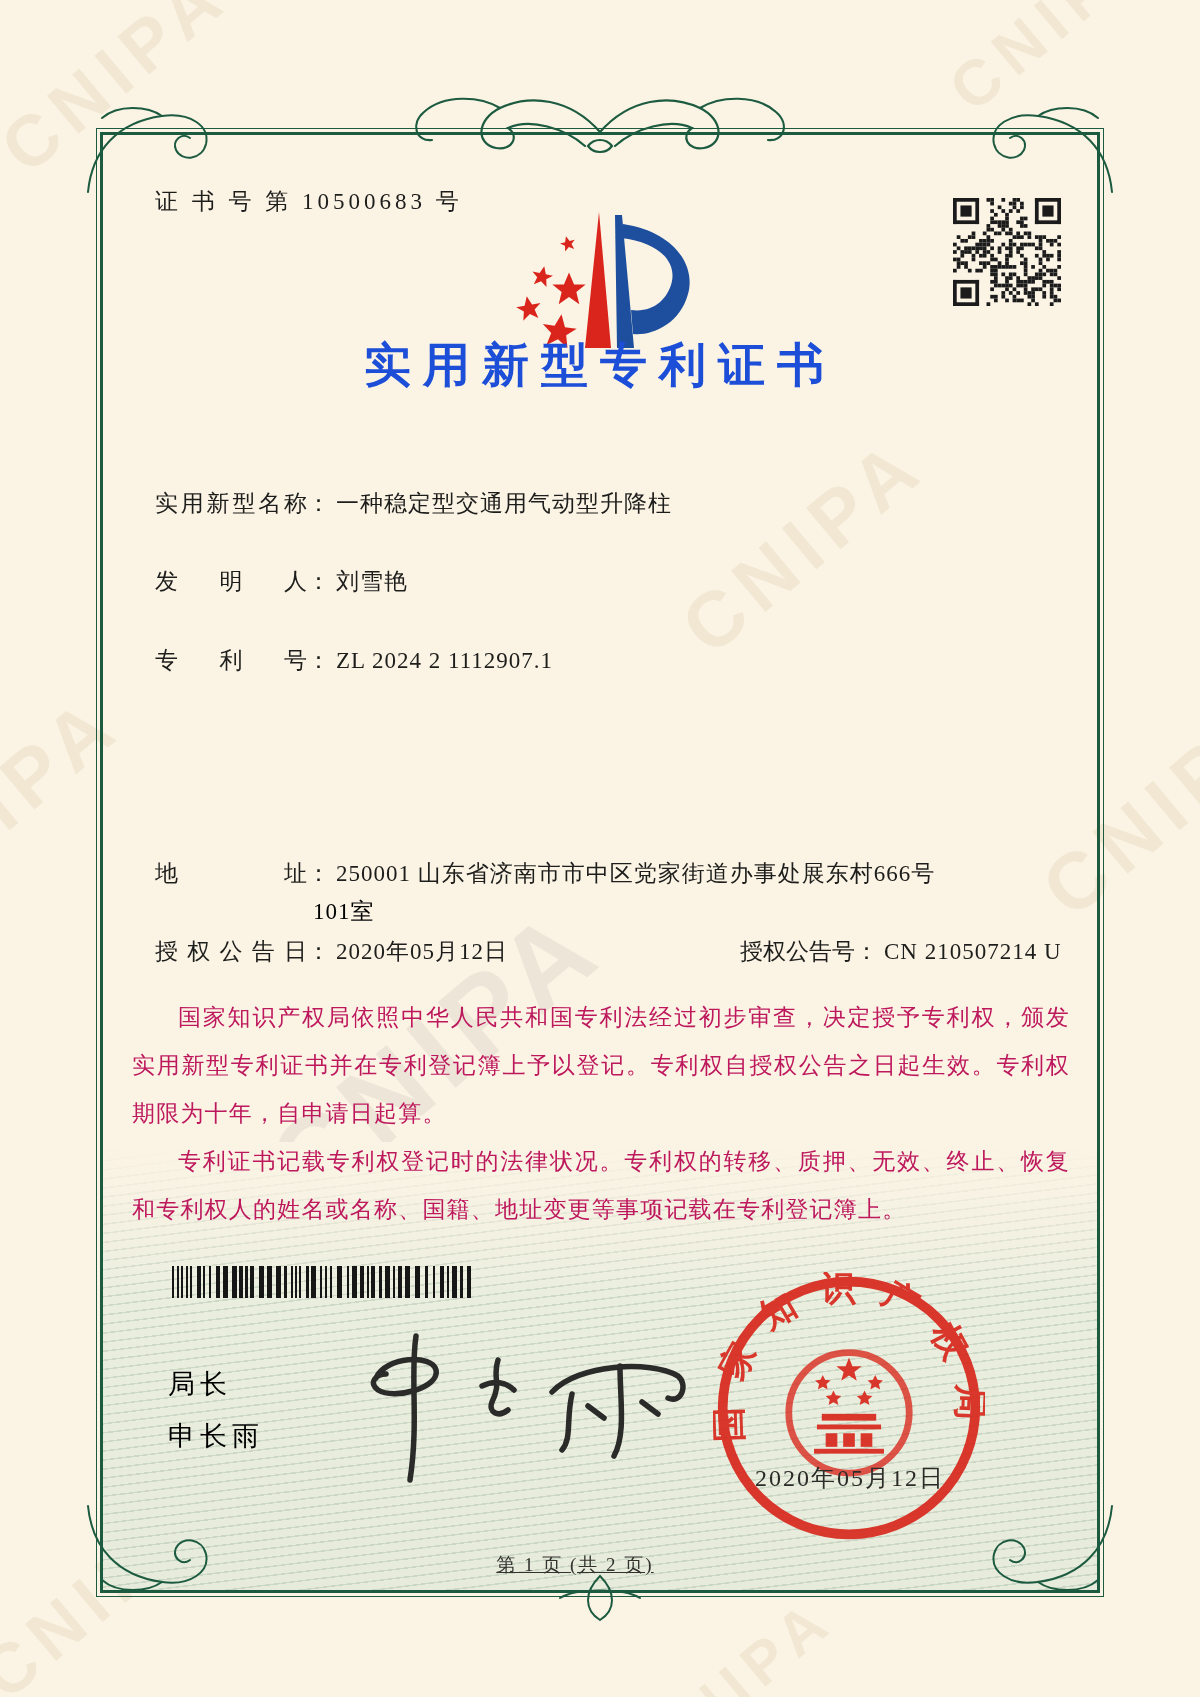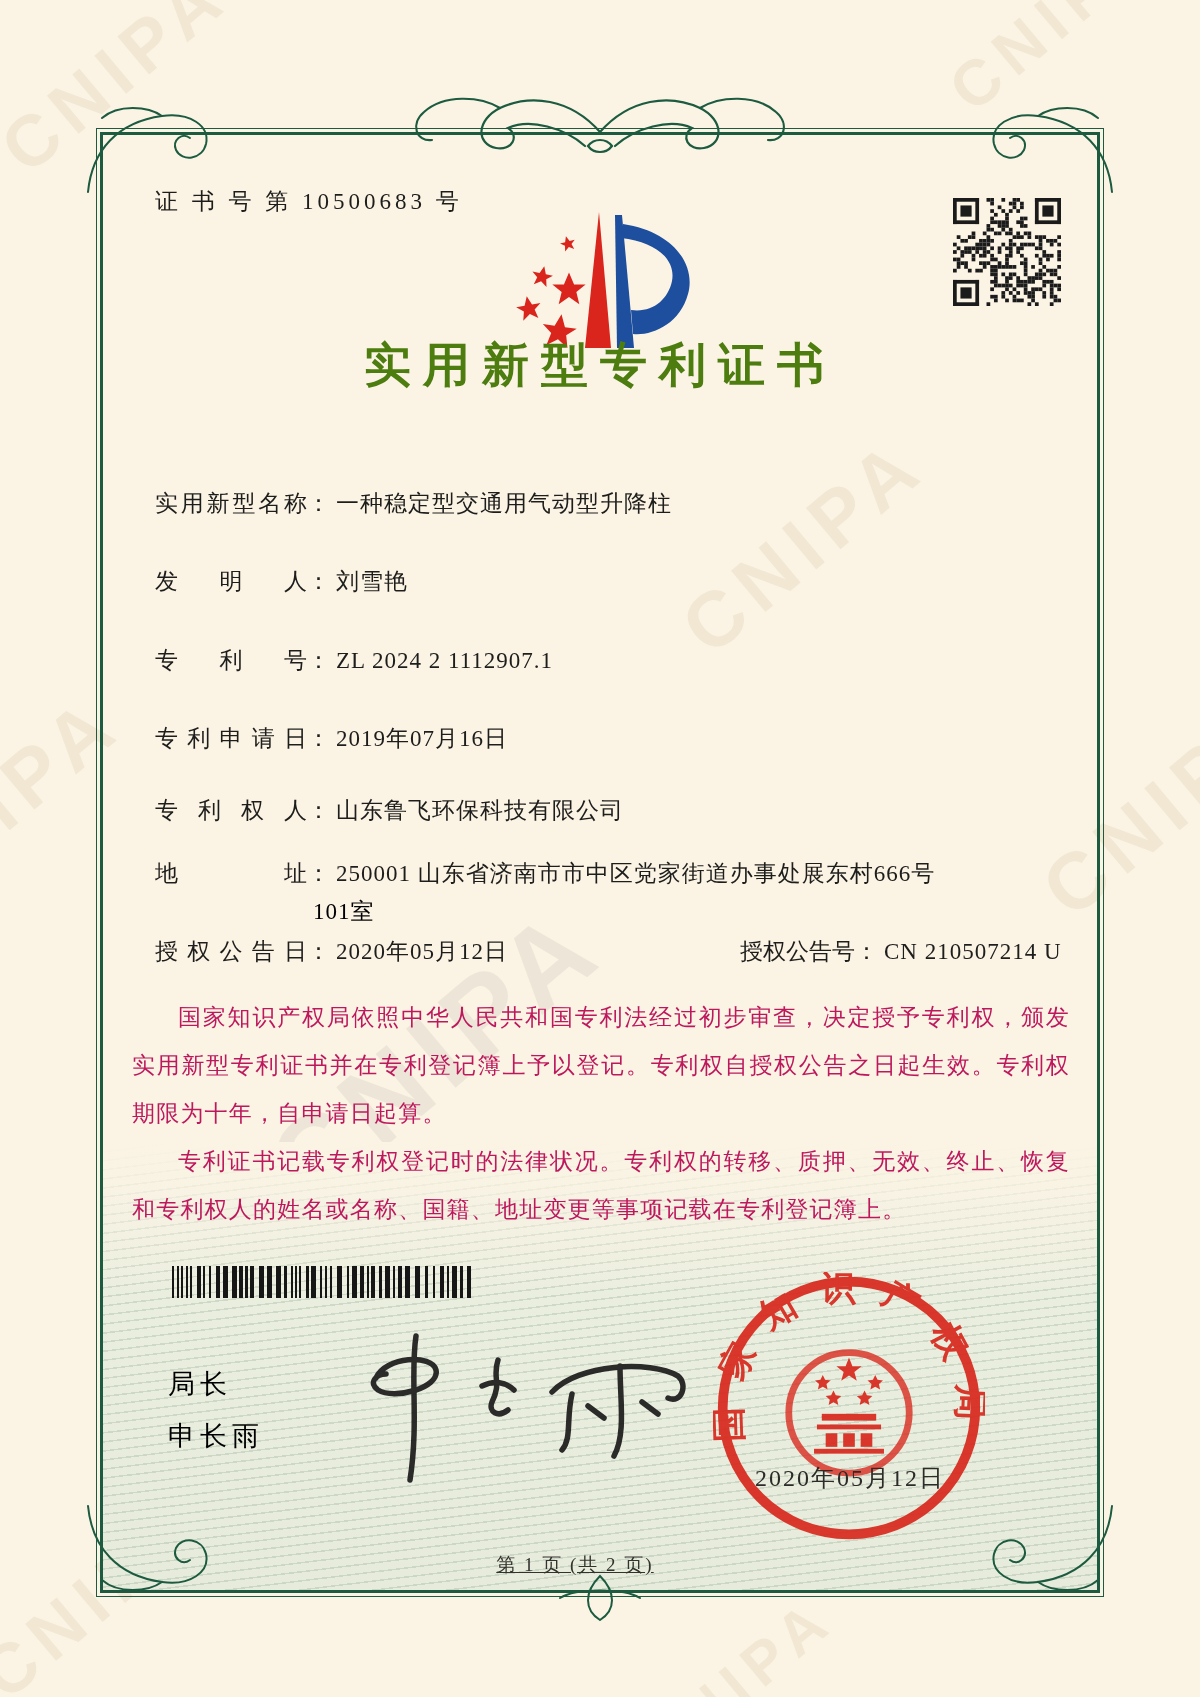--- a/index.html
+++ b/index.html
@@ -21,21 +21,21 @@
     background-image:
       linear-gradient(180deg,#fbf4e5 0,rgba(251,244,229,0) 150px),
       repeating-linear-gradient(173deg, rgba(96,132,104,.20) 0 1.5px, rgba(0,0,0,0) 1.5px 9px),
       linear-gradient(180deg,#f4f1e1 0,#eaeedf 35%,#e6ebdc 100%);}
 
   
   .cert-no{position:absolute;left:155px;top:186px;font-size:23px;letter-spacing:4px;color:#1d1d1b;}
   .qr{position:absolute;left:953px;top:198px;width:108px;height:108px;}
   .logo{position:absolute;left:505px;top:182px;}
   .title{position:absolute;left:0;top:334px;width:100%;text-align:center;font-size:47px;font-weight:700;
-         letter-spacing:12px;color:#4d7c0f;}
+         letter-spacing:12px;color:#1d4ed8;}
 
   
   .field{position:absolute;left:155px;font-size:23px;color:#1d1d1b;white-space:nowrap;}
   .field .lbl{display:inline-block;width:152px;text-align:justify;text-align-last:justify;vertical-align:top;}
   .field .val{margin-left:6px;letter-spacing:1px;}
   .addr2{position:absolute;left:313px;font-size:23px;color:#000000;letter-spacing:1px;}
   .grant-right{position:absolute;left:585px;top:0;font-size:23px;white-space:nowrap;}
 
   
   .paras{position:absolute;left:132px;top:994px;width:938px;font-size:23px;line-height:48px;
@@ -409,26 +409,20 @@
 
   <div class="field" style="top:488px;">
     <span class="lbl">实用新型名称</span><span>：</span><span class="val">一种稳定型交通用气动型升降柱</span>
   </div>
   <div class="field" style="top:566px;">
     <span class="lbl">发明人</span><span>：</span><span class="val">刘雪艳</span>
   </div>
   <div class="field" style="top:645px;">
     <span class="lbl">专利号</span><span>：</span><span class="val">ZL 2024 2 1112907.1</span>
   </div>
-  <div class="field" style="top:723px;">
-    <span class="lbl">专利申请日</span><span>：</span><span class="val">2019年07月16日</span>
-  </div>
-  <div class="field" style="top:795px;">
-    <span class="lbl">专利权人</span><span>：</span><span class="val">山东鲁飞环保科技有限公司</span>
-  </div>
   <div class="field" style="top:858px;">
     <span class="lbl">地址</span><span>：</span><span class="val">250001 山东省济南市市中区党家街道办事处展东村666号</span>
   </div>
   <div class="addr2" style="top:896px;">101室</div>
 
   <div class="field" style="top:936px;width:940px;">
     <span class="lbl">授权公告日</span><span>：</span><span class="val">2020年05月12日</span>
     <span class="grant-right">
       <span>授权公告号</span><span>：</span><span class="val">CN 210507214 U</span>
     </span>

